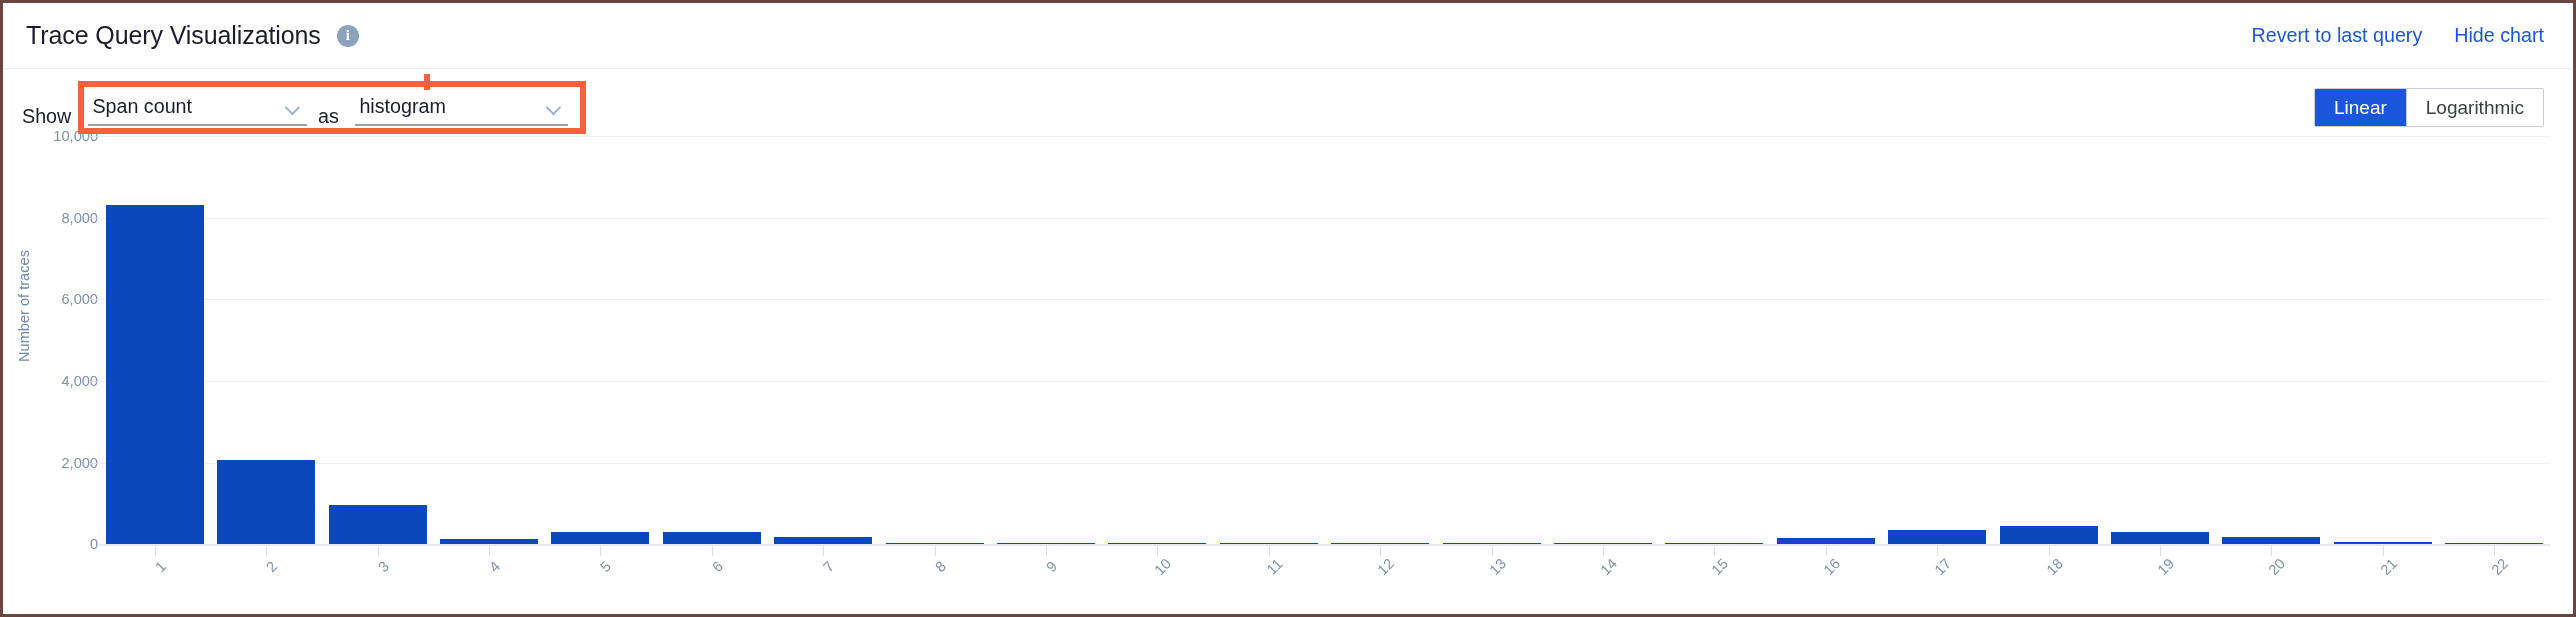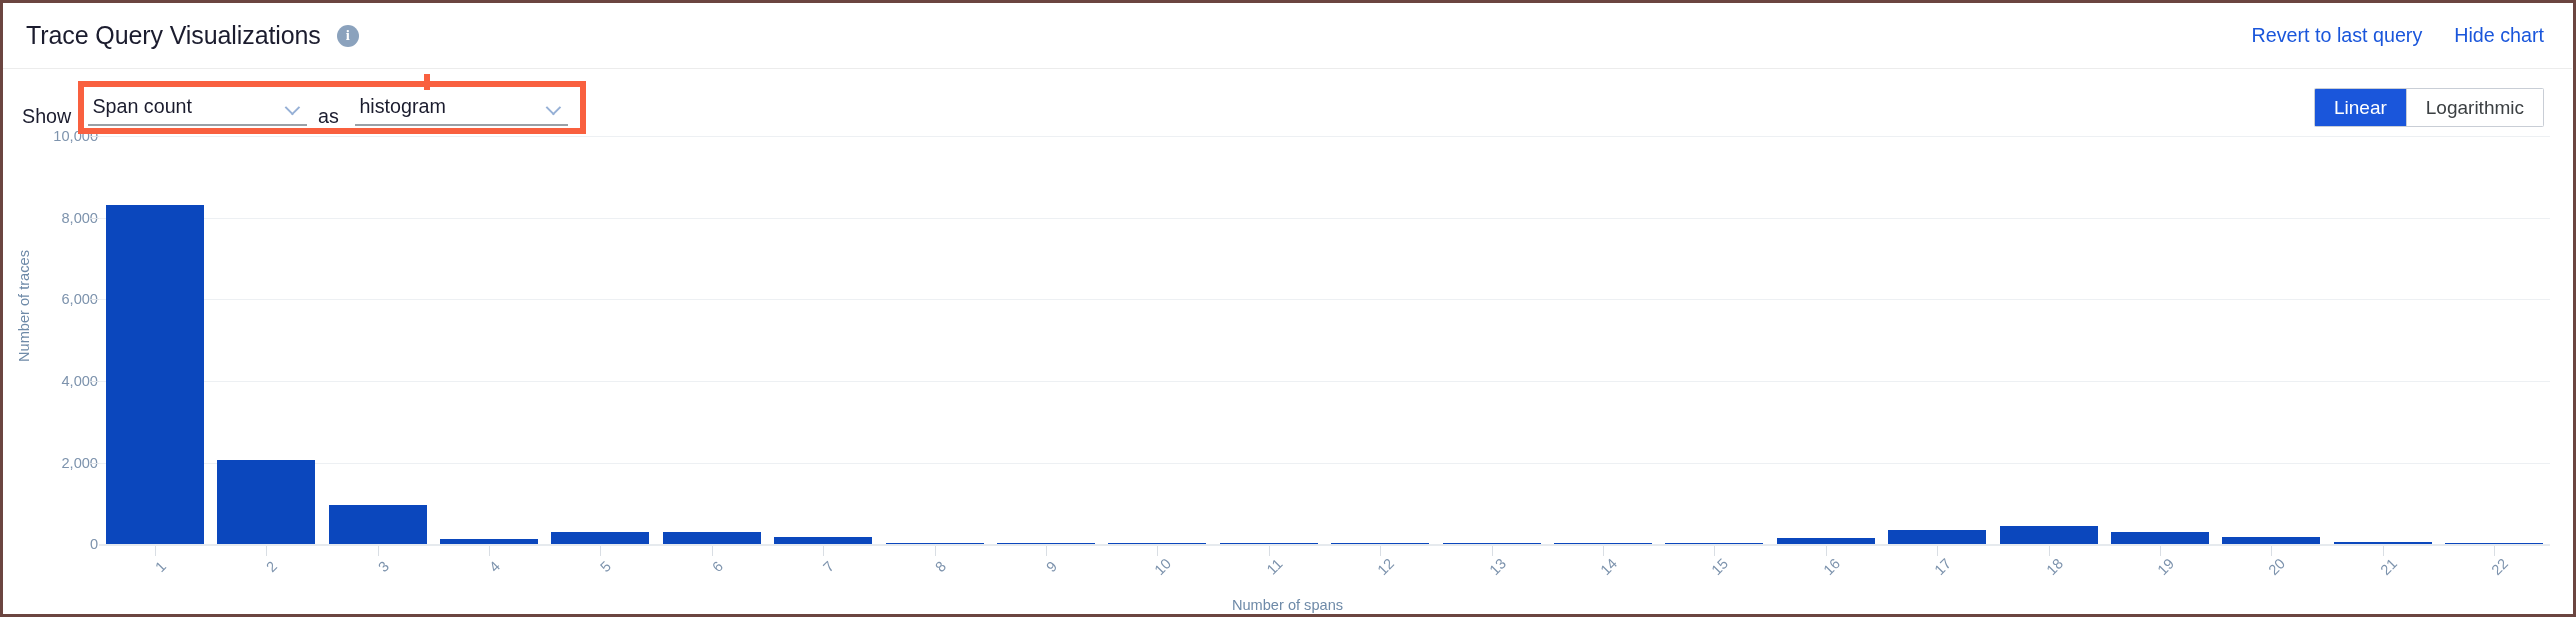--- a/index.html
+++ b/index.html
@@ -498,17 +498,16 @@
           <div class="xtick-slot">
             <div class="xtick-mark"></div>
             <div class="xtick-label">21</div>
           </div>
           <div class="xtick-slot">
             <div class="xtick-mark"></div>
             <div class="xtick-label">22</div>
           </div>
         </div>
     </div>
-    <div id="xlabel">Number of spans</div>
   </div>
 
 </div>
 
 
 </body></html>

